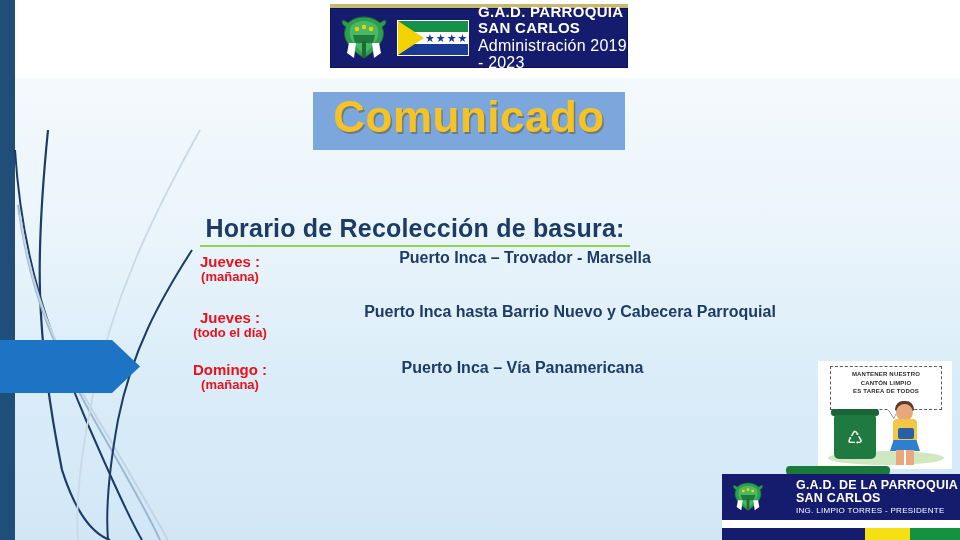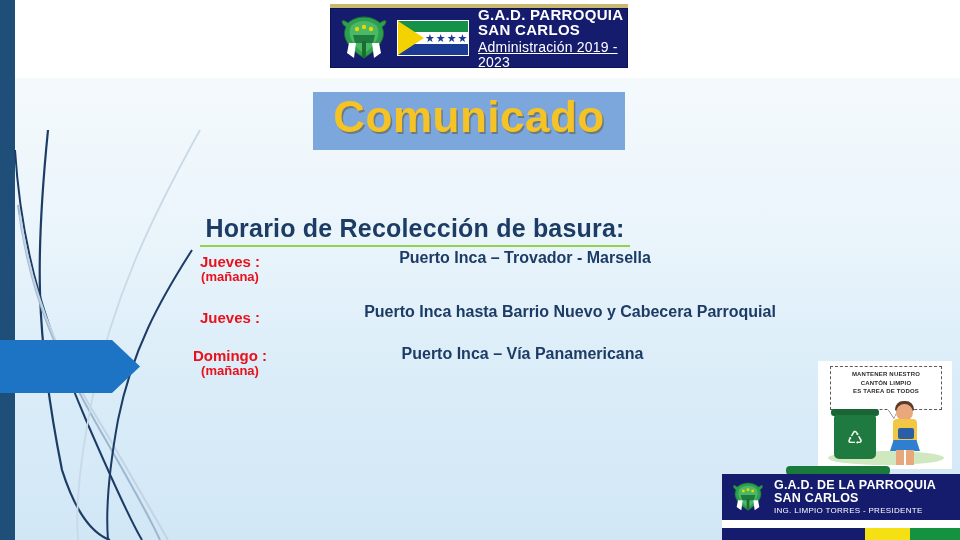--- a/index.html
+++ b/index.html
@@ -100,21 +100,21 @@
     letter-spacing: 1px;
     line-height: 1;
   }
   .header-text {
     margin-left: 9px;
     color: #ffffff;
     line-height: 1.05;
   }
   .hdr-l1 { font-size: 15px; font-weight: bold; letter-spacing: 0.3px; }
   .hdr-l2 { font-size: 15px; font-weight: bold; letter-spacing: 0.3px; }
-  .hdr-l3 { font-size: 14px; letter-spacing: 0.2px; margin-top: 2px; text-decoration: underline; }
+  .hdr-l3 { font-size: 16px; letter-spacing: 0.2px; margin-top: 2px; }
 
   
   .comunicado-box {
     position: absolute;
     left: 313px; top: 92px;
     width: 312px; height: 58px;
     background: #7ba7dd;
     display: flex;
     align-items: flex-start;
     justify-content: center;
@@ -297,20 +297,21 @@
   
   .footer-logo {
     position: absolute;
     left: 722px; top: 474px;
     width: 238px; height: 46px;
     background: #151c6e;
     display: flex;
     align-items: center;
     padding-left: 8px;
     box-sizing: border-box;
+    gap: 22px;
   }
   .footer-crest {
     width: 36px; height: 34px;
     flex: 0 0 36px;
     position: relative;
   }
   .footer-text { margin-left: 8px; color: #ffffff; line-height: 1.08; }
   .ftr-l1 { font-size: 12.5px; font-weight: bold; letter-spacing: 0.2px; }
   .ftr-l2 { font-size: 12.5px; font-weight: bold; letter-spacing: 0.2px; }
   .ftr-l3 { font-size: 8px; letter-spacing: 0.3px; margin-top: 1px; }
@@ -406,20 +407,21 @@
     <div class="row" id="row-0">
       <div class="daycol">
         <div class="day-name">Jueves :</div>
         <div class="day-time">(mañana)</div>
       </div>
       <div class="placecol">Puerto Inca – Trovador - Marsella</div>
     </div>
     <div class="row" id="row-1">
       <div class="daycol">
         <div class="day-name">Jueves :</div>
+        <div class="day-time">(todo el día)</div>
       </div>
       <div class="placecol">Puerto Inca hasta Barrio Nuevo y Cabecera Parroquial</div>
     </div>
     <div class="row" id="row-2">
       <div class="daycol">
         <div class="day-name">Domingo :</div>
         <div class="day-time">(mañana)</div>
       </div>
       <div class="placecol">Puerto Inca – Vía Panamericana</div>
     </div>

